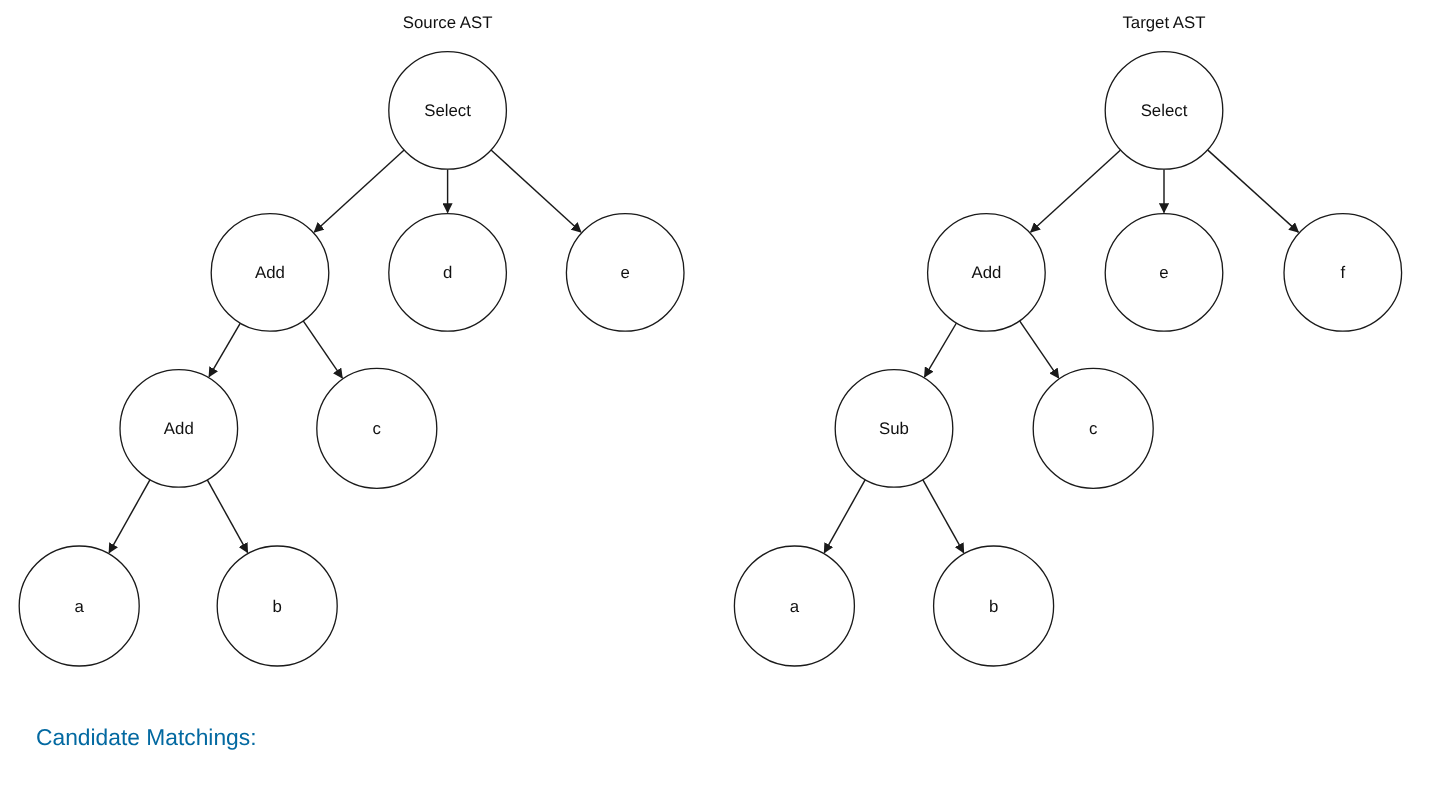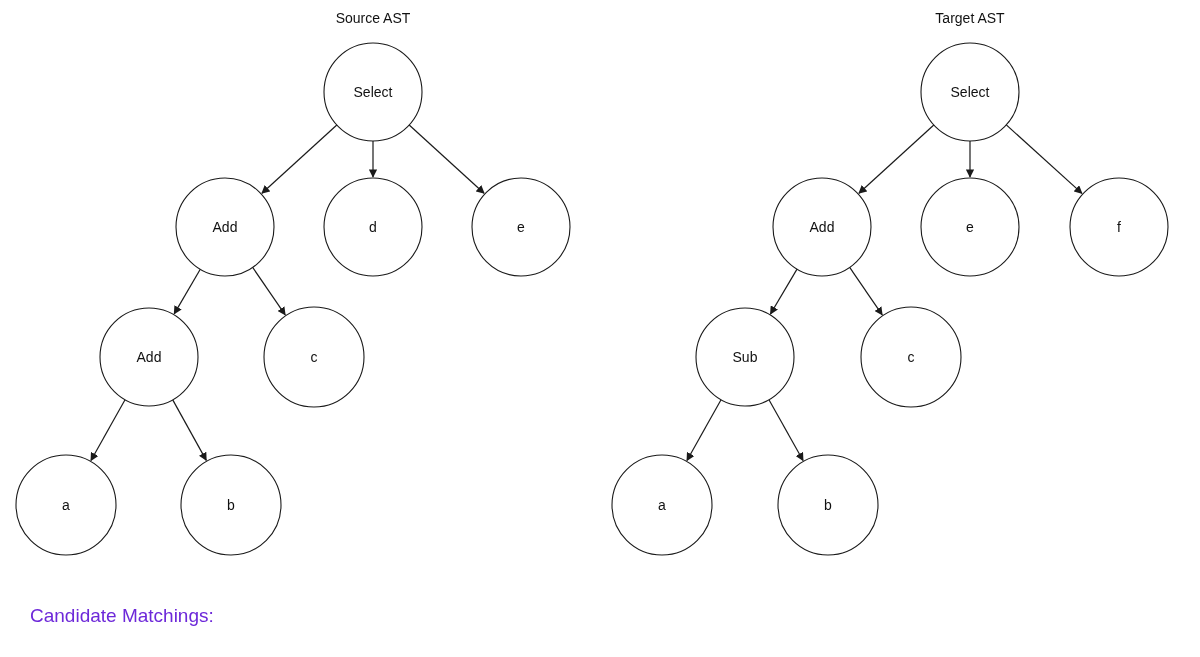--- a/index.html
+++ b/index.html
@@ -49,21 +49,21 @@
     stroke: #1a1a1a;
     stroke-width: 1.2;
     fill: none;
   }
   .caption-text {
     position: absolute;
     left: 30px;
     top: 605px;
     font-family: "Liberation Sans", sans-serif;
     font-size: 19px;
-    color: #6d28d9;
+    color: #0369a1;
     white-space: nowrap;
     text-align: center;
   }
 </style>
 </head>
 <body>
 
 <div id="diagram-root">
   <svg id="ast-canvas" viewBox="0 0 1200 657" xmlns="http://www.w3.org/2000/svg">
     <defs>

